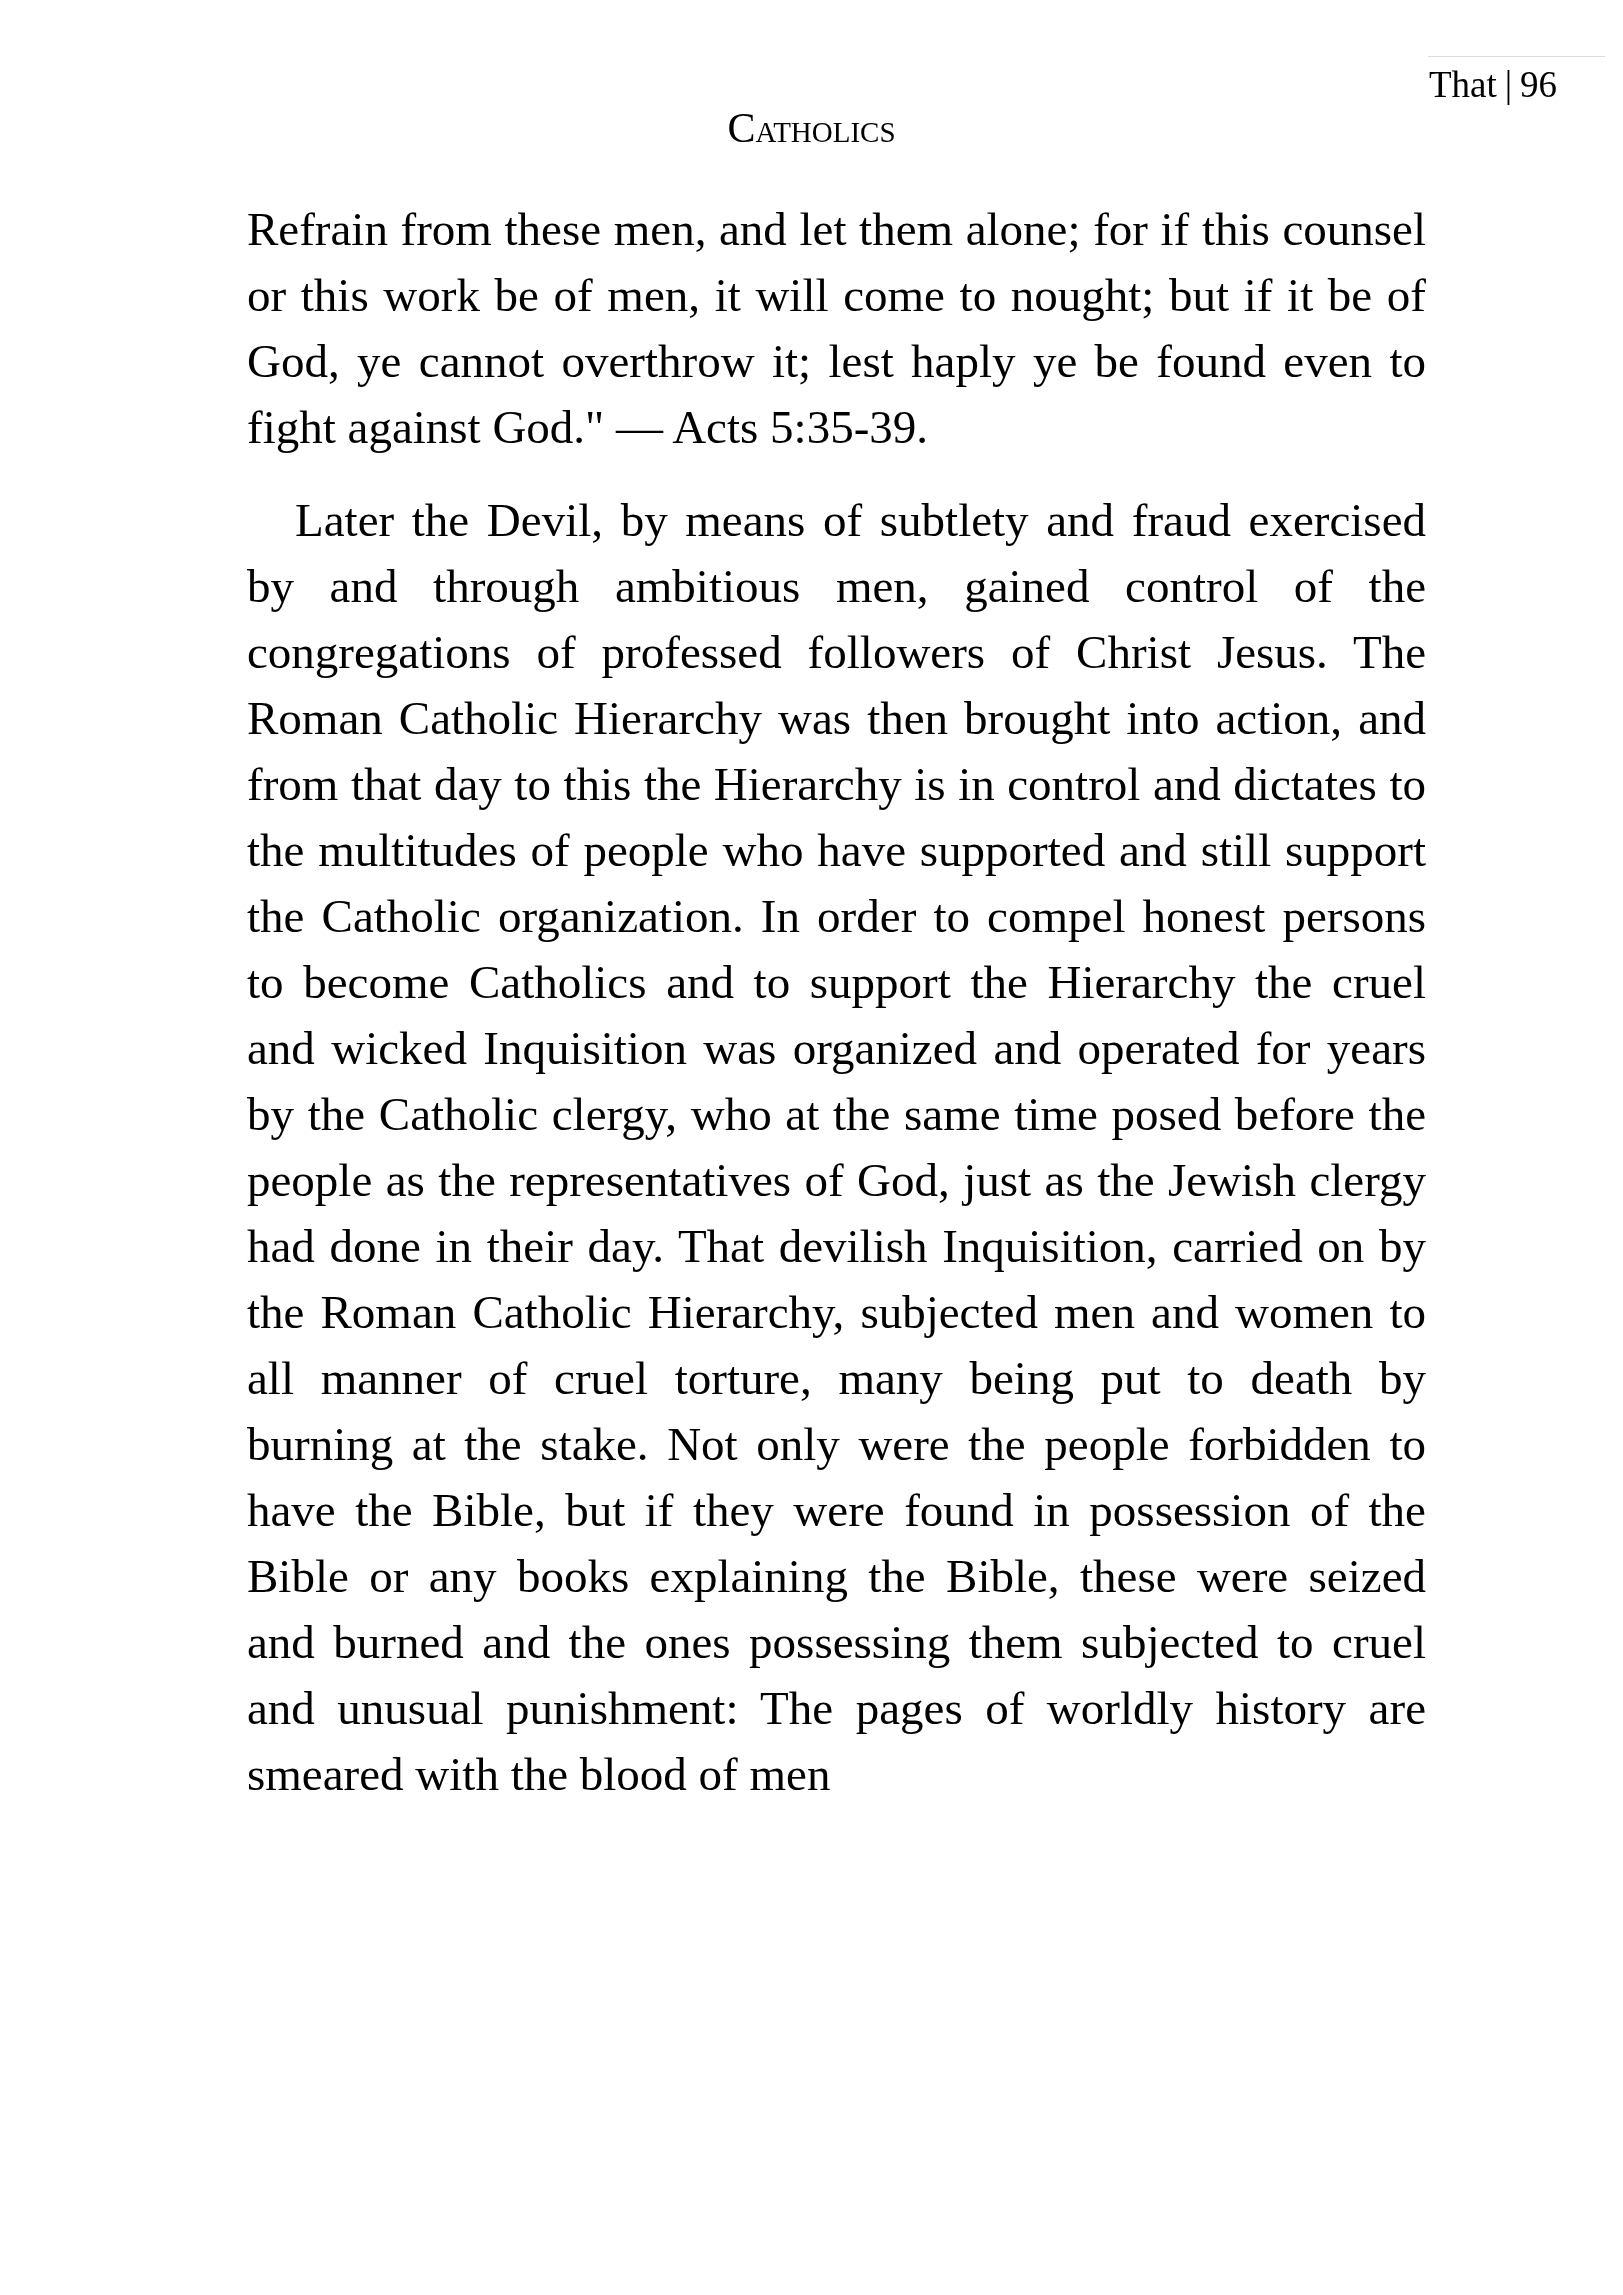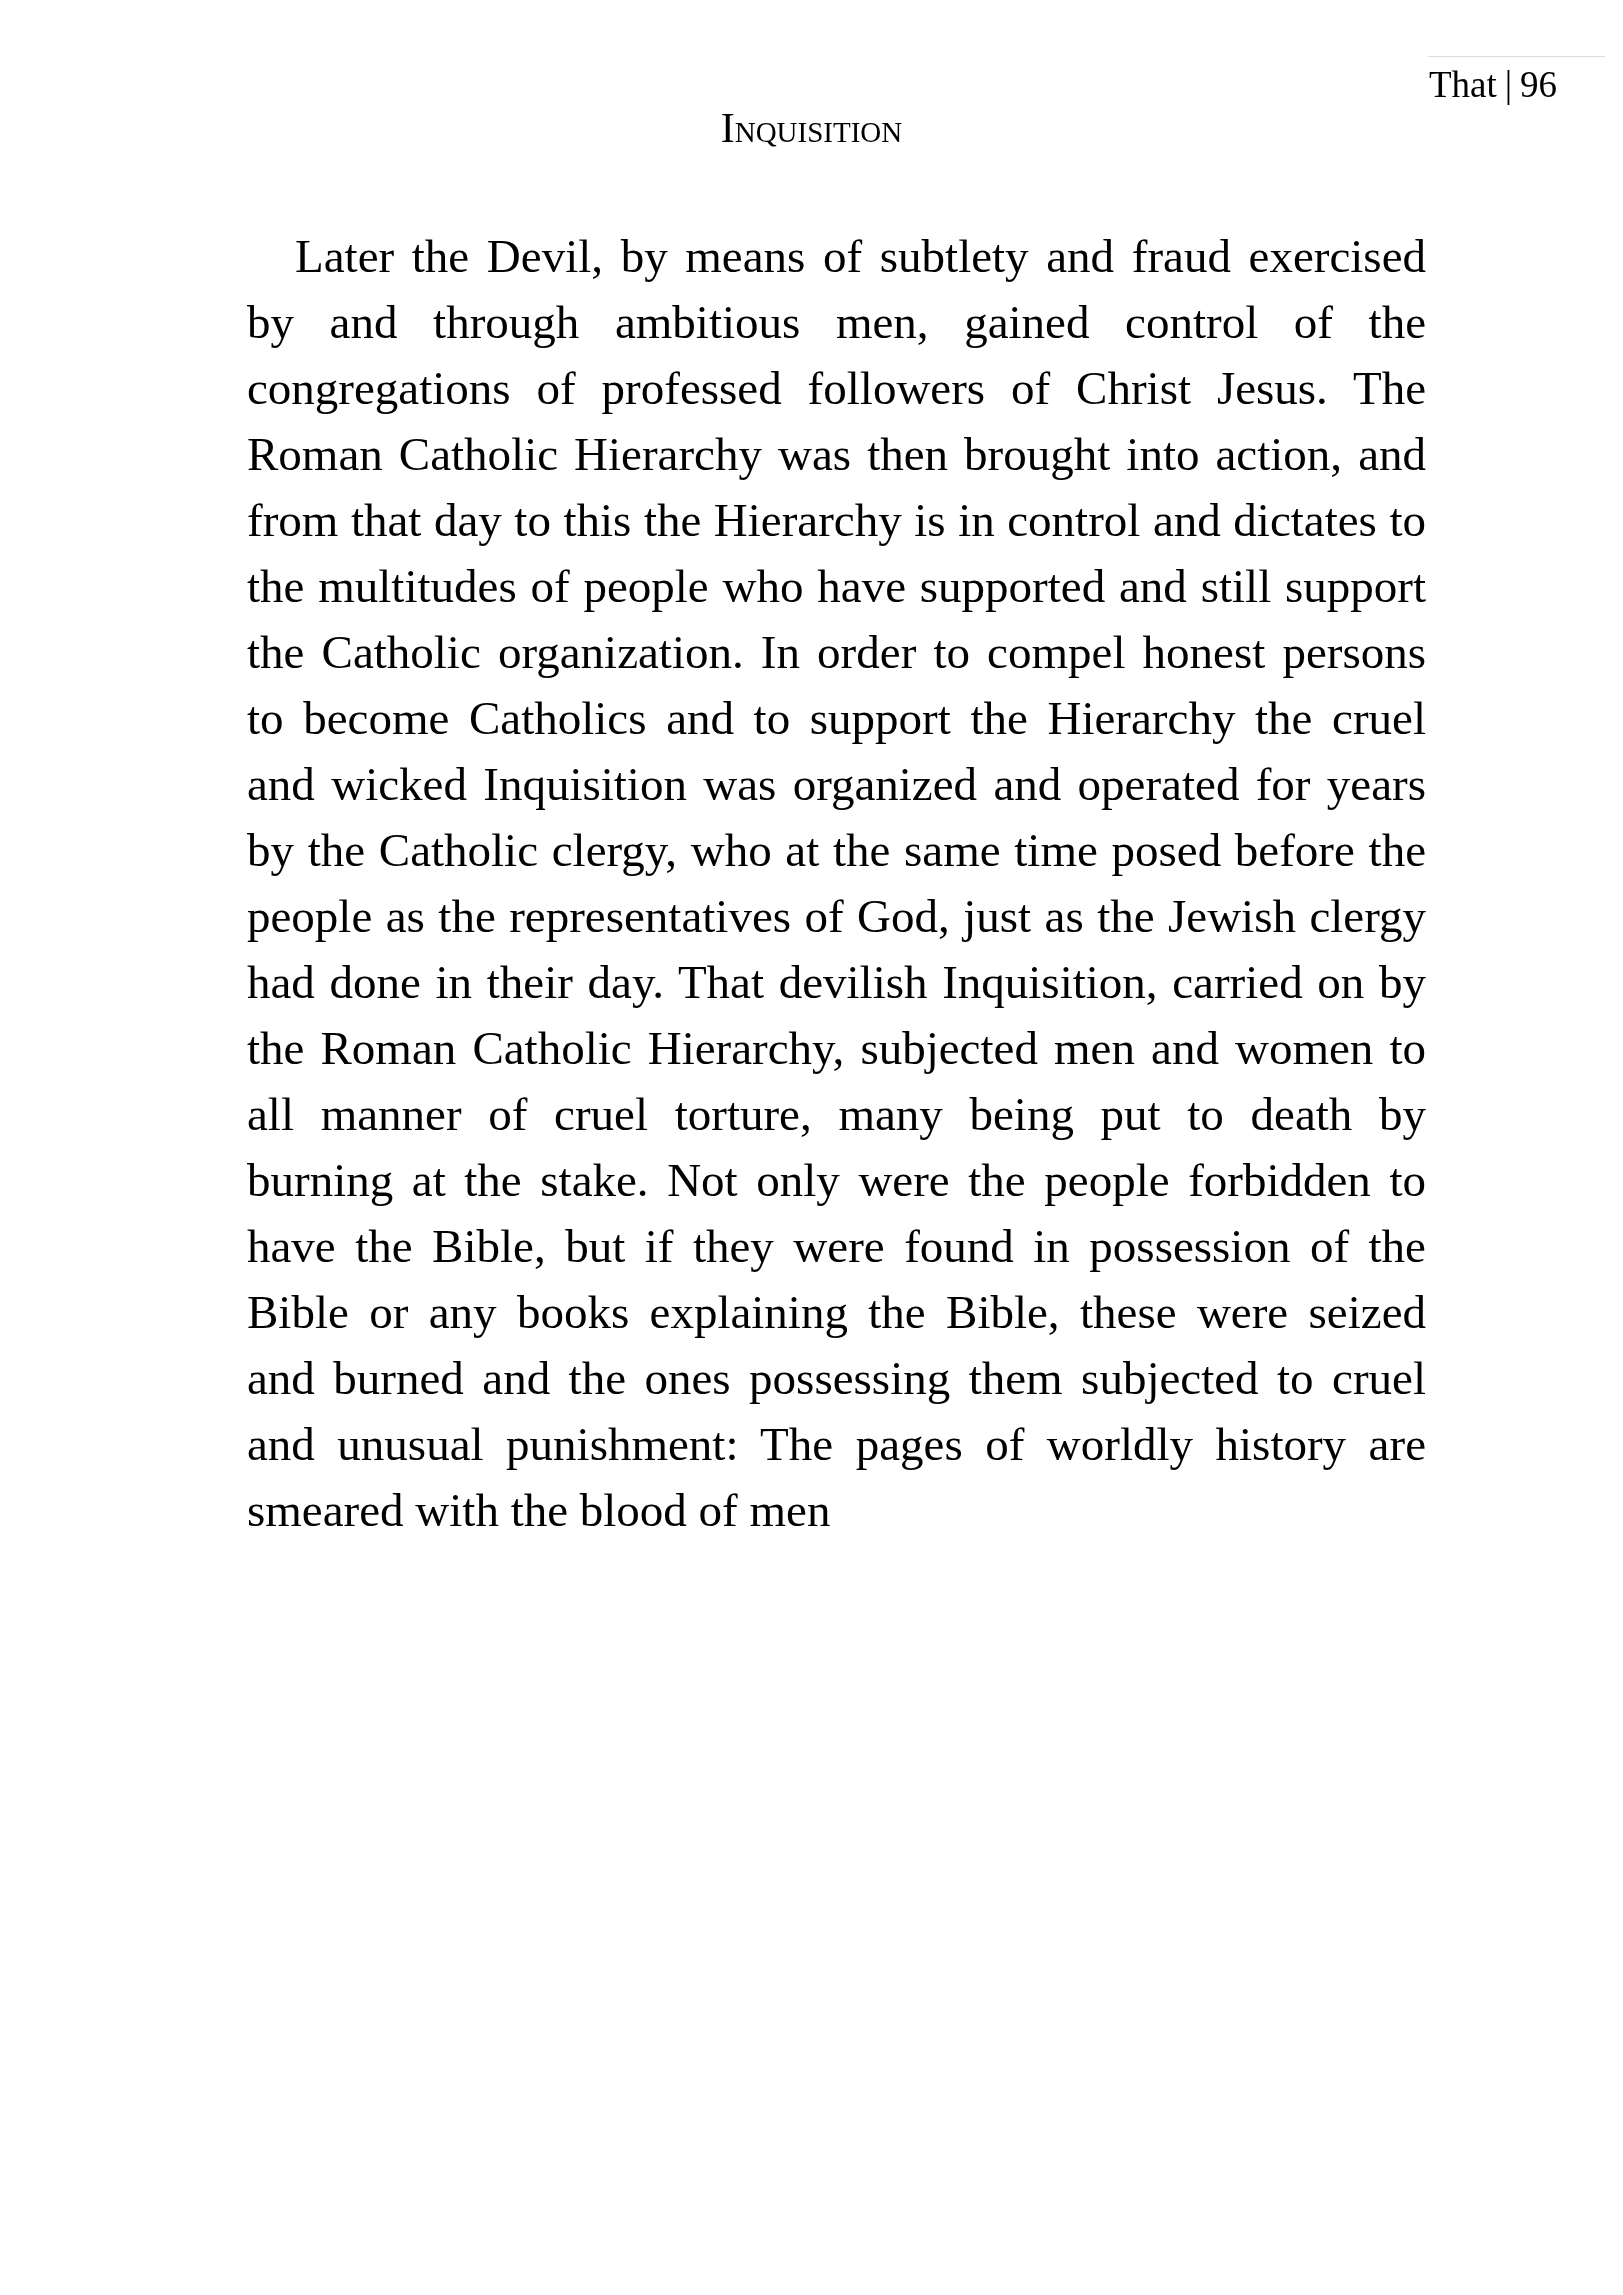--- a/index.html
+++ b/index.html
@@ -69,18 +69,19 @@
 </style>
 </head>
 <body>
 
 <div class="page-rule"></div>
 
 <div class="page-number">
   <span>That</span><span class="sep">|</span><span>96</span>
 </div>
 
-<div class="running-header">Inquisition</div>
+<div class="running-header">Catholics</div>
 
 <div class="body-text">
+  <p class="quote-cont">Refrain from these men, and let them alone; for if this counsel or this work be of men, it will come to nought; but if it be of God, ye cannot overthrow it; lest haply ye be found even to fight against God."  — Acts 5:35-39.</p>
   <p class="indented">Later the Devil, by means of subtlety and fraud exercised by and through ambitious men, gained control of the congregations of professed followers of Christ Jesus. The Roman Catholic Hierarchy was then brought into action, and from that day to this the Hierarchy is in control and dictates to the multitudes of people who have supported and still support the Catholic organization. In order to compel honest persons to become Catholics and to support the Hierarchy the cruel and wicked Inquisition was organized and operated for years by the Catholic clergy, who at the same time posed before the people as the representatives of God, just as the Jewish clergy had done in their day. That devilish Inquisition, carried on by the Roman Catholic Hierarchy, subjected men and women to all manner of cruel torture, many being put to death by burning at the stake. Not only were the people forbidden to have the Bible, but if they were found in possession of the Bible or any books explaining the Bible, these were seized and burned and the ones possessing them subjected to cruel and unusual punishment: The pages of worldly history are smeared with the blood of men</p>
 </div>
 
 
 </body></html>

